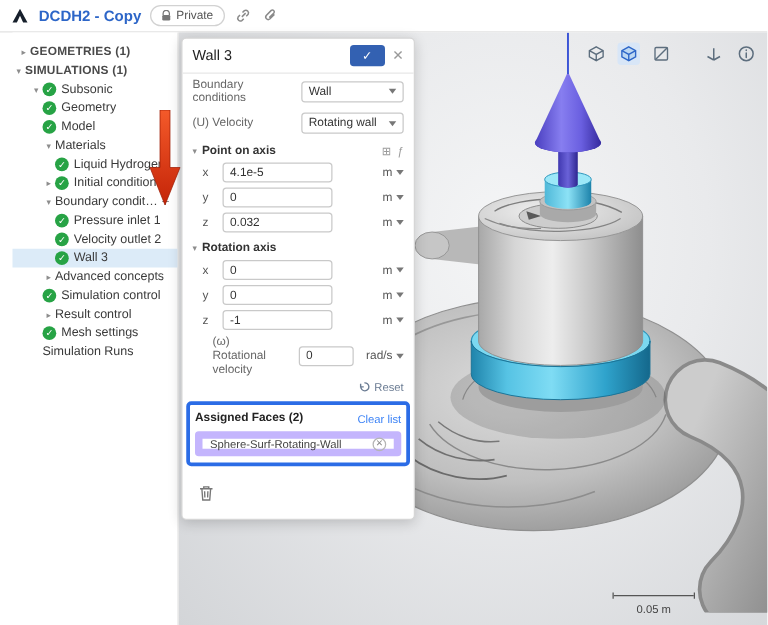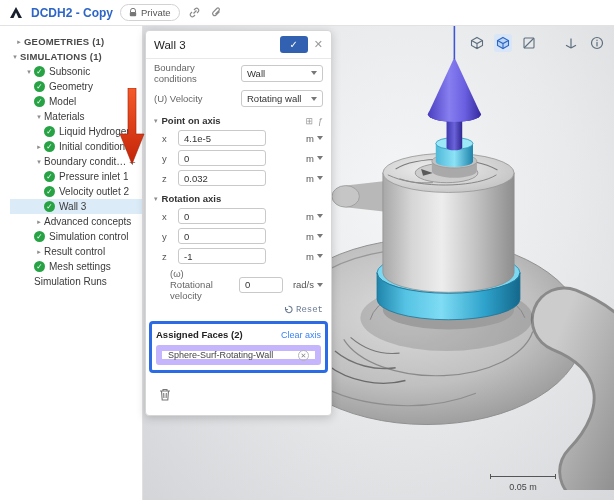--- a/index.html
+++ b/index.html
@@ -65,21 +65,21 @@
   .section-header .sec-chev { font-size: 7px; color: #8d8d8d; }
   .section-title { font-size: 9.5px; color: #333; font-weight: bold; }
   .sec-icons { margin-left: auto; display: flex; gap: 5px; color: #9a9a9a; font-size: 9px; }
   .vec-row { display: flex; align-items: center; padding: 2px 8px 2px 16px; gap: 6px; }
   .vec-label { width: 10px; color: #555; font-size: 9.5px; }
   .vec-input { width: 88px; height: 16px; border: 1px solid #c9c9c9; border-radius: 3px; padding: 0 5px;
                font-size: 9.5px; color: #333; font-family: inherit; }
   .unit { margin-left: auto; display: flex; align-items: center; gap: 3px; color: #555; font-size: 9.5px; }
   .omega-row .vec-input { width: 44px; }
   .reset-row { display: flex; justify-content: flex-end; align-items: flex-start; gap: 3px; padding: 2px 8px 4px;
-               color: #6b7c93; font-size: 9px; font-family: Liberation Mono, monospace; }
+               color: #6b7c93; font-size: 9px; }
   .assigned { margin: 2px 3px 6px; border: 3px solid #2b6ce6; border-radius: 4px; padding: 5px 4px; background: #fff; }
   .assigned-header { display: flex; justify-content: space-between; align-items: center; margin-bottom: 5px; }
   .assigned-title { font-weight: bold; font-size: 9.5px; color: #222; }
   .clear-link { color: #3b82f6; font-size: 9px; cursor: pointer; }
   .face-item { border: 6px solid #c4b5fd; border-radius: 3px; height: 20px; display: flex; align-items: center;
                justify-content: space-between; padding: 0 6px; font-size: 9px; color: #444; background: #fff; }
   .remove-circ { width: 11px; height: 11px; border: 1px solid #b5b5b5; border-radius: 50%; color: #8a8a8a;
                  font-size: 7px; line-height: 9px; text-align: center; cursor: pointer; }
   .trash-row { padding: 6px 10px 0; }
   .trash-btn { width: 18px; height: 18px; display: flex; align-items: center; justify-content: center; color: #777; cursor: pointer; }
@@ -446,21 +446,21 @@
     <div class="reset-row">
       <svg width="9" height="9" viewBox="0 0 9 9" fill="none" stroke="#6b7c93" stroke-width="1.1">
           <path d="M1.5 2 L1.5 4.5 L4 4.5 M1.7 4.3 A3.2 3.2 0 1 0 4.5 1.3"></path>
         </svg>
       <span>Reset</span>
     </div>
 
     <div class="assigned">
       <div class="assigned-header">
         <span class="assigned-title">Assigned Faces (2)</span>
-        <span class="clear-link">Clear axis</span>
+        <span class="clear-link">Clear list</span>
       </div>
       <div class="face-item">
         <span>Sphere-Surf-Rotating-Wall</span>
         <span class="remove-circ">✕</span>
       </div>
     </div>
 
     <div class="trash-row">
       <span class="trash-btn">
         <svg width="12" height="13" viewBox="0 0 12 13" fill="none" stroke="#777" stroke-width="1.1">

